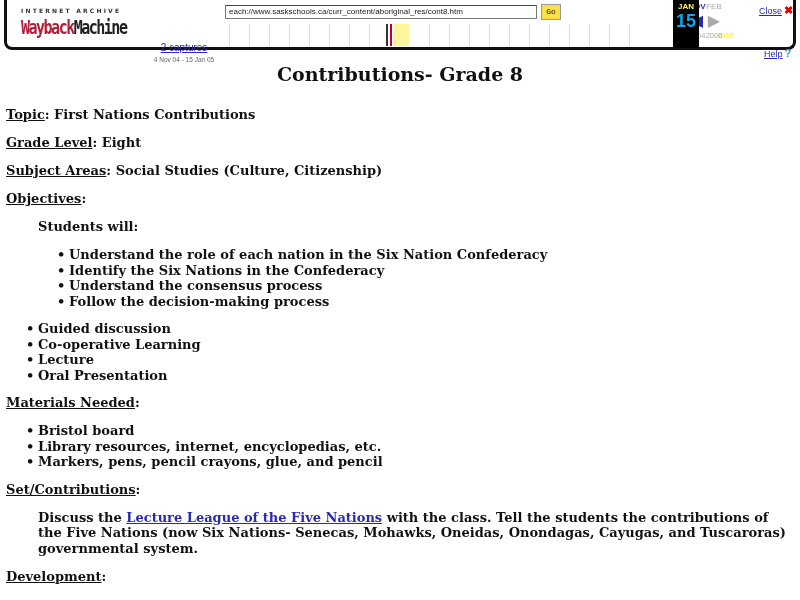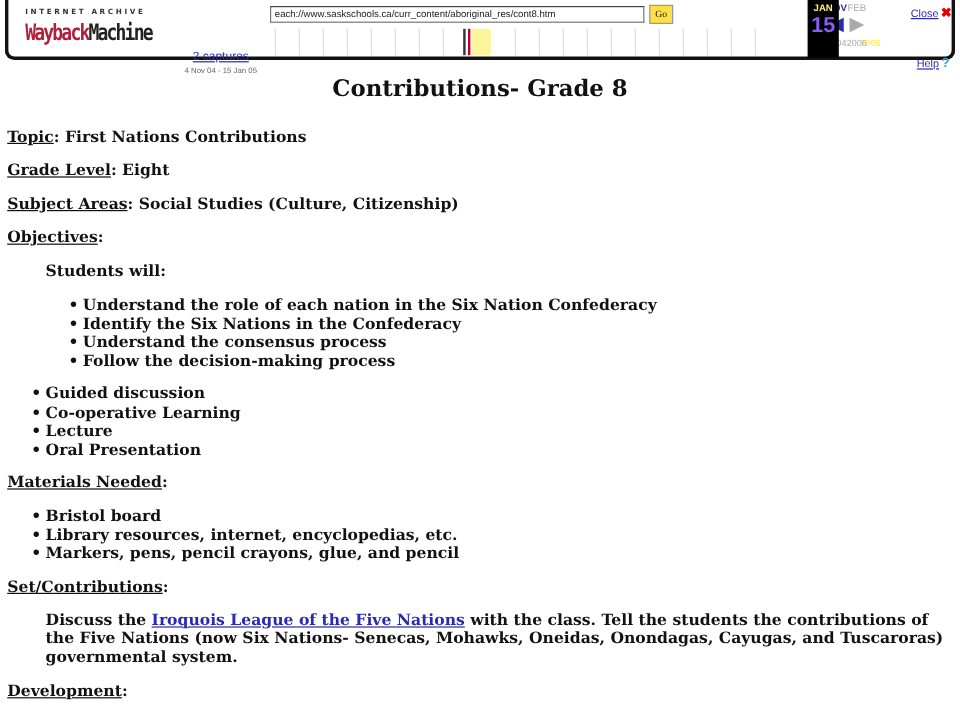--- a/index.html
+++ b/index.html
@@ -30,41 +30,41 @@
     .wb-captures .range { color: #666; font-size: 6.5px; margin-top: 3px; white-space: nowrap; }
 
     .wb-url {
       position: absolute; left: 218px; top: 5px; width: 312px; height: 14px;
       border: 1px solid #777; border-top-color: #444; background: #fff;
       font-family: "Liberation Sans", sans-serif; font-size: 8px; color: #222;
       padding: 1px 3px; white-space: nowrap; overflow: hidden;
     }
     .wb-go {
       position: absolute; left: 534px; top: 4px; width: 20px; height: 16px;
-      border: 1px solid #999; background: #fde047; font-family: Liberation Serif, serif;
+      border: 1px solid #999; background: #fde047; font-family: Liberation Mono, monospace;
       font-size: 8px; text-align: center; line-height: 14px; color: #111;
     }
     .wb-spark {
       position: absolute; left: 222px; top: 24px; width: 412px; height: 22px;
     }
     .wb-spark .tick { position: absolute; top: 0; width: 1px; height: 22px; background: #ddd; }
     .wb-spark .cap1 { position: absolute; left: 157px; top: 0; width: 2px; height: 22px; background: #333; }
     .wb-spark .cap2 { position: absolute; left: 161px; top: 0; width: 2px; height: 22px; background: #b03; }
     .wb-spark .cur  { position: absolute; left: 164px; top: 0; width: 16px; height: 22px; background: #fdf59c; }
 
     .wb-cal { position: absolute; left: 638px; top: 0; width: 80px; height: 48px; font-family: "Liberation Sans", sans-serif; }
     .wb-cal .col { position: absolute; top: 0; width: 26px; height: 48px; text-align: center; }
     .wb-cal .prev { left: 12px; margin-left: 27px; }
     .wb-cal .curr { left: 28px; background: #000; }
     .wb-cal .next { left: 56px; }
     .wb-cal .mon { font-size: 8px; font-weight: bold; margin-top: 2px; }
     .wb-cal .prev .mon { color: #2a2ab0; }
     .wb-cal .curr .mon { color: #fff36a; }
     .wb-cal .next .mon { color: #aaa; font-weight: normal; }
-    .wb-cal .day { font-size: 18px; font-weight: bold; color: #8b5cf6; line-height: 20px; }
+    .wb-cal .day { font-size: 18px; font-weight: bold; color: #0ea5e9; line-height: 20px; }
     .wb-cal .arrow { font-size: 16px; line-height: 20px; }
     .wb-cal .prev .arrow { color: #2a2ab0; }
     .wb-cal .next .arrow { color: #aaa; }
     .wb-cal .yr { font-size: 7.5px; color: #aaa; }
     .wb-cal .curr .yr { color: #fff36a; font-weight: bold; margin-left: 44px; }
 
     .wb-close { position: absolute; left: 752px; top: 4px; font-family: "Liberation Sans", sans-serif; font-size: 9px; white-space: nowrap; }
     .wb-close a { color: #2a2ab0; text-decoration: underline; }
     .wb-close .x { color: #d00; font-weight: bold; font-size: 11px; margin-left: 2px; }
     .wb-help { position: absolute; left: 757px; top: 47px; font-family: Liberation Sans, sans-serif; font-size: 9px; white-space: nowrap; }
@@ -189,18 +189,18 @@
   </div>
   <ul class="block">
     <li>Bristol board</li>
     <li>Library resources, internet, encyclopedias, etc.</li>
     <li>Markers, pens, pencil crayons, glue, and pencil</li>
   </ul>
 
   <div class="field">
     <span class="lbl">Set/Contributions</span><span>:</span>
   </div>
-  <div class="indent field"><span>Discuss the </span><a href="#" class="inline-link">Iroquois League of the Five Nations</a><span> with the class. Tell the students the contributions of the Five Nations (now Six Nations- Senecas, Mohawks, Oneidas, Onondagas, Cayugas, and Tuscaroras) governmental system.</span></div>
+  <div class="indent field"><span>Discuss the </span><a href="#" class="inline-link">Lecture League of the Five Nations</a><span> with the class. Tell the students the contributions of the Five Nations (now Six Nations- Senecas, Mohawks, Oneidas, Onondagas, Cayugas, and Tuscaroras) governmental system.</span></div>
 
   <div class="field">
     <span class="lbl">Development</span><span>:</span>
   </div>
 </div>
 
 </body></html>

